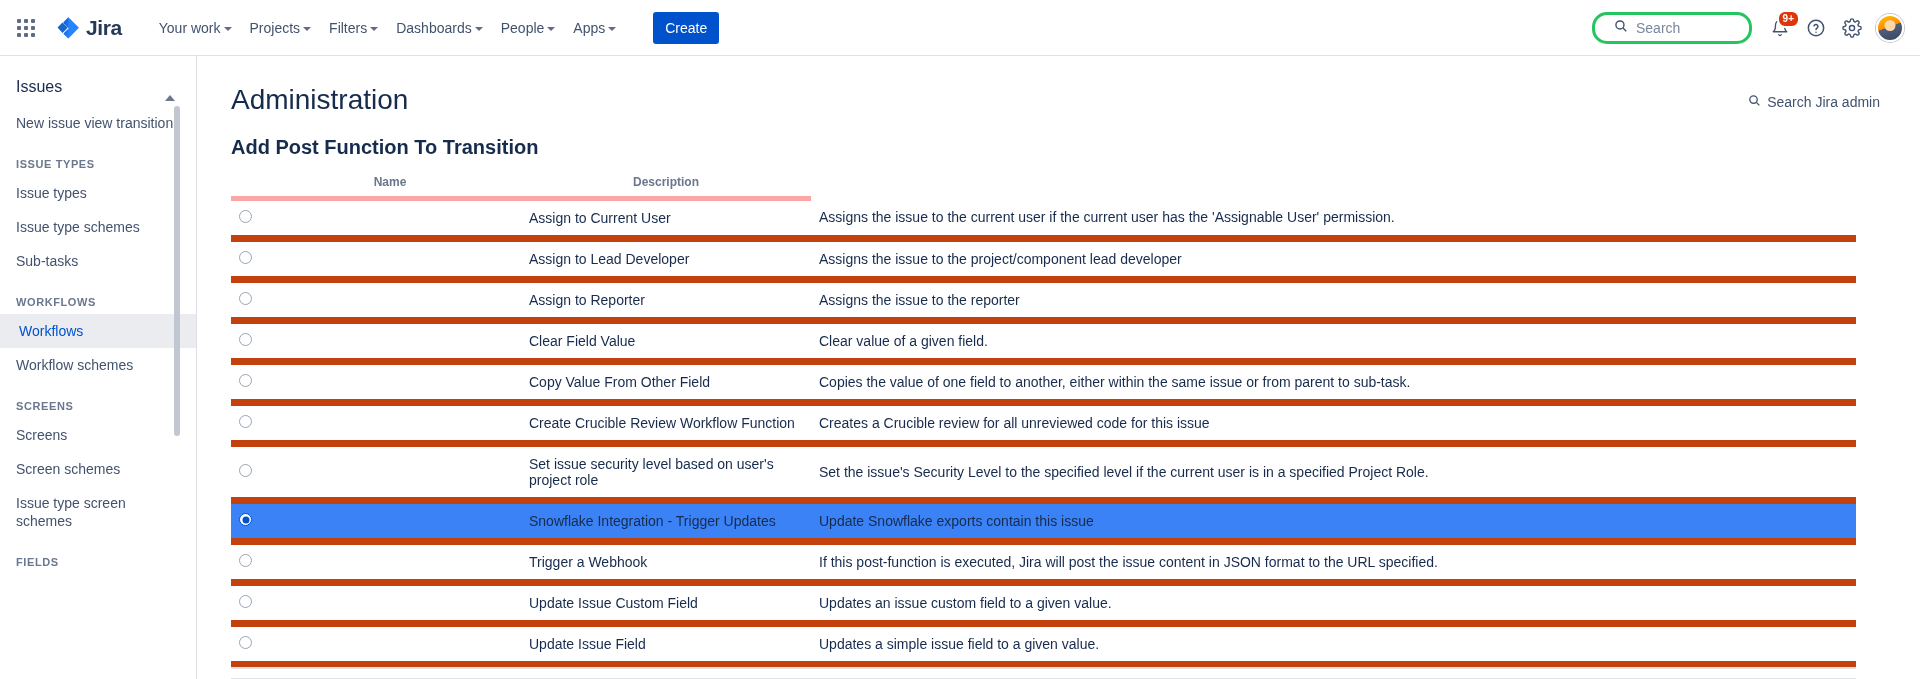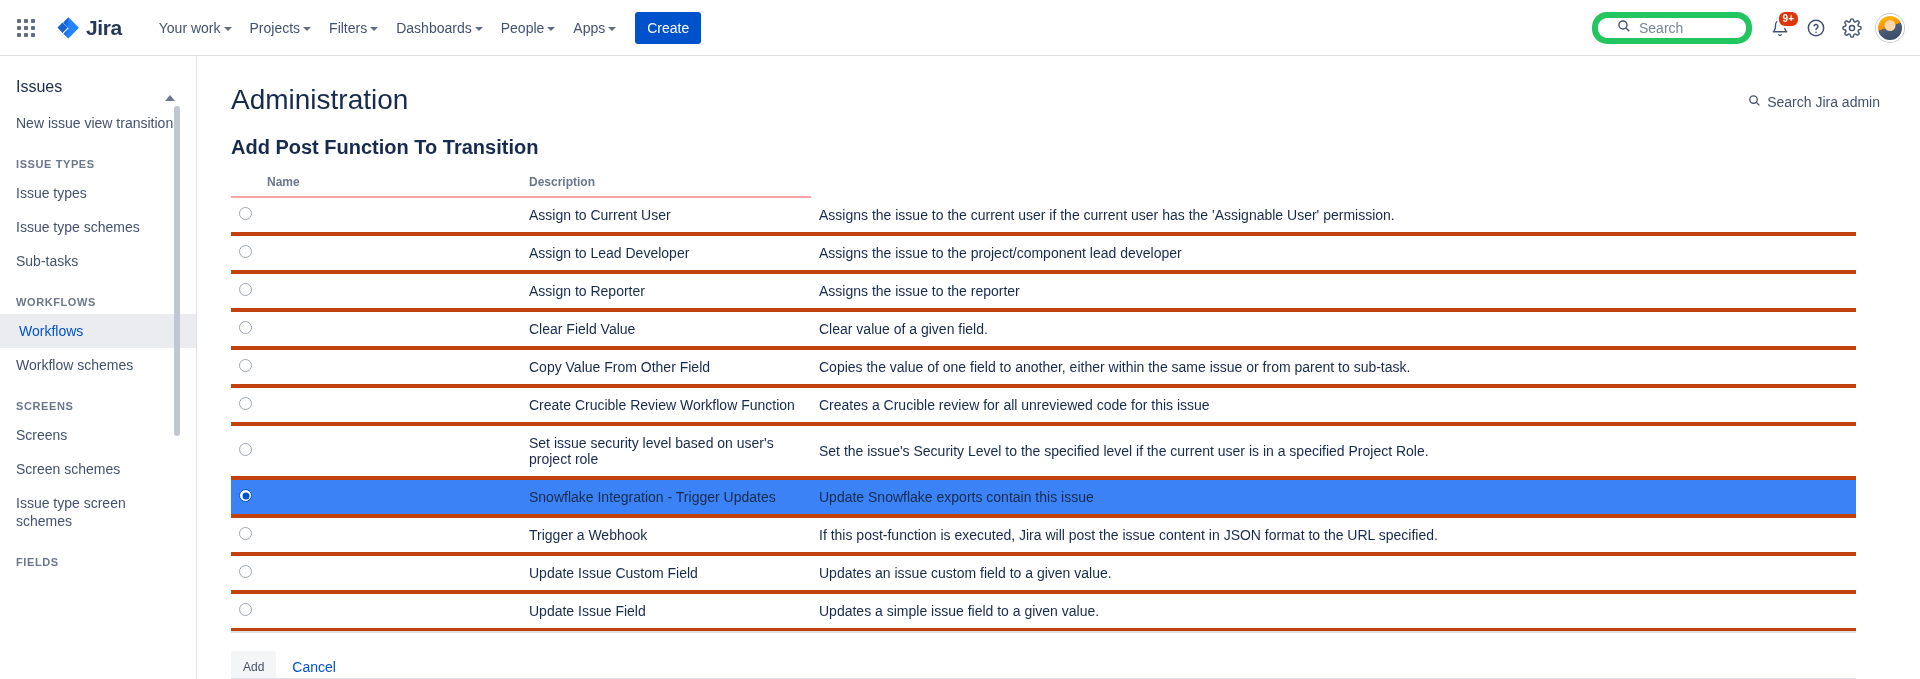--- a/index.html
+++ b/index.html
@@ -61,31 +61,31 @@
     border-left: 4px solid transparent;
     border-right: 4px solid transparent;
     border-top: 4px solid #5e6c84;
     margin-top: 2px;
   }
   .create-btn {
     background: #0052cc; color: #fff;
     font-size: 14px; font-weight: 500;
     height: 32px; padding: 0 12px;
     border: none; border-radius: 3px;
-    margin-left: 10px; cursor: pointer;
+    margin-left: 28px; cursor: pointer;
   }
 
   .topright {
     margin-left: auto;
     display: flex; align-items: center; gap: 4px;
   }
   .searchbox {
     display: flex; align-items: center; gap: 6px;
     width: 160px; height: 32px;
-    border: 6px solid #22c55e; border-radius: 15px;
+    border: 3px solid #22c55e; border-radius: 15px;
     background: #fff; padding: 0 19px;
     margin-right: 8px;
   }
   .searchbox input {
     border: none; outline: none;
     font-size: 14px; color: #172b4d;
     width: 100%;
     font-family: "Liberation Sans", sans-serif;
     background: transparent;
   }
@@ -205,29 +205,29 @@
     margin: 6px 0 10px 0;
   }
 
   table.pf {
     width: 100%;
     max-width: 1625px;
     border-collapse: collapse;
     font-size: 14px;
   }
   table.pf thead th {
-    text-align: left;
+    text-align: center;
     font-size: 12px; font-weight: 700; color: #6b778c;
     padding: 6px 8px 7px 8px;
-    border-bottom: 2px solid #fca5a5;
+    border-bottom: 5px solid #fca5a5;
   }
   table.pf thead th.c-name { width: 290px; padding-left: 36px; }
   table.pf tbody td {
     padding: 9px 8px;
-    border-bottom: 4px solid #c2410c;
+    border-bottom: 7px solid #c2410c;
     color: #172b4d;
     vertical-align: middle;
   }
   table.pf tbody tr { cursor: pointer; }
   table.pf tbody tr.selected { background: #3b82f6; }
   td.radio-cell { width: 34px; padding-left: 14px; padding-right: 0; }
   .radio {
     width: 13px; height: 13px;
     border: 1px solid #9aa4b4; border-radius: 50%;
     background: #fff; display: inline-block; position: relative;

